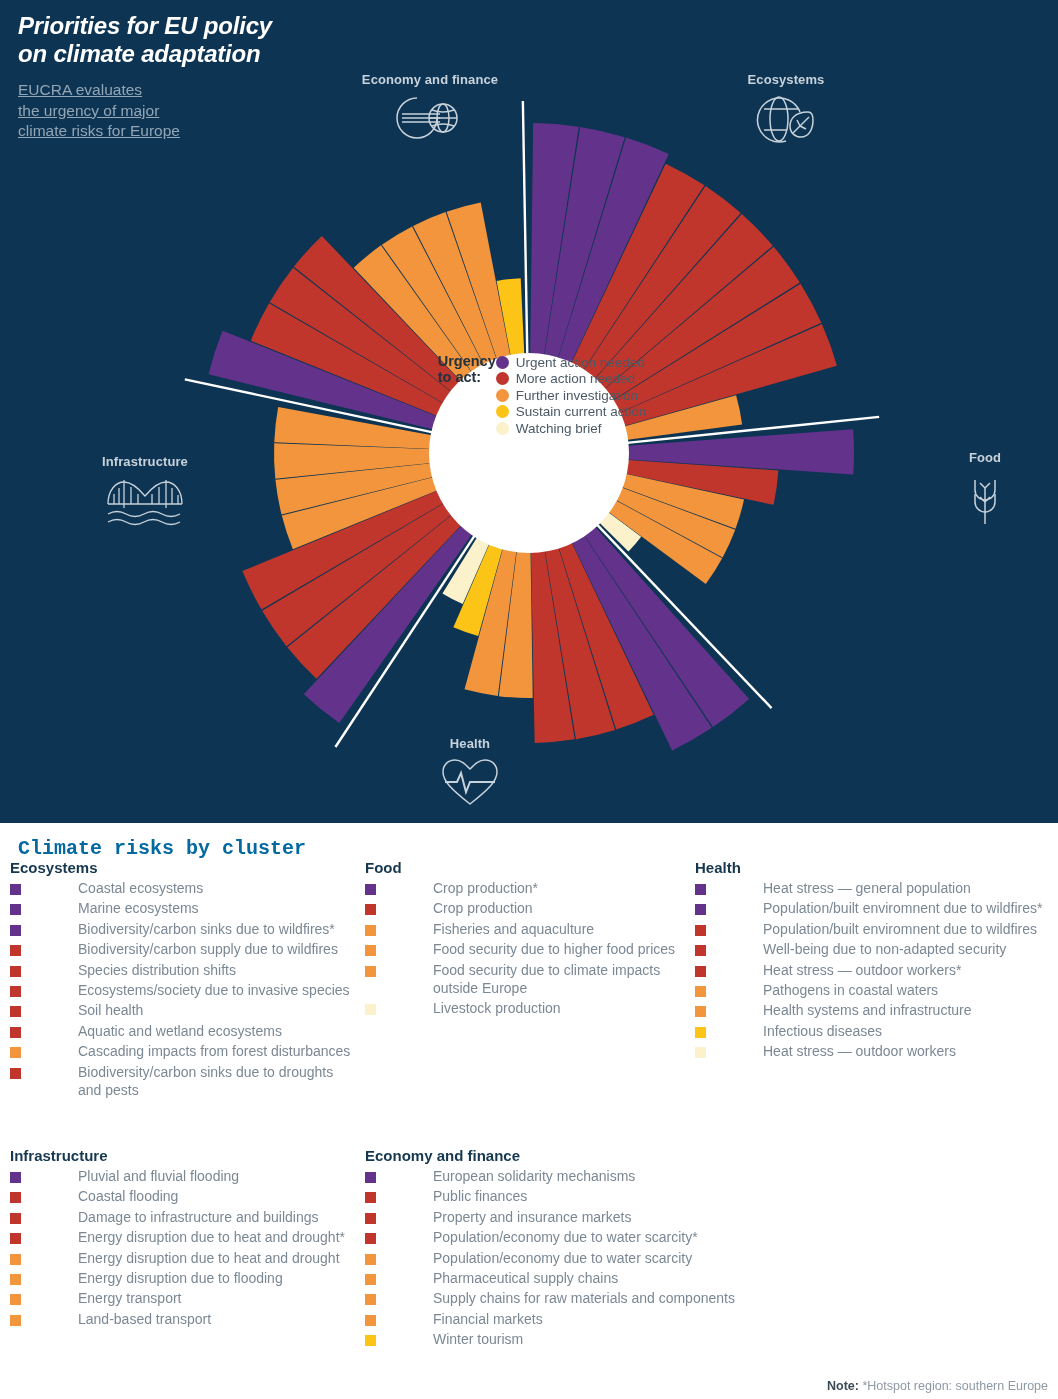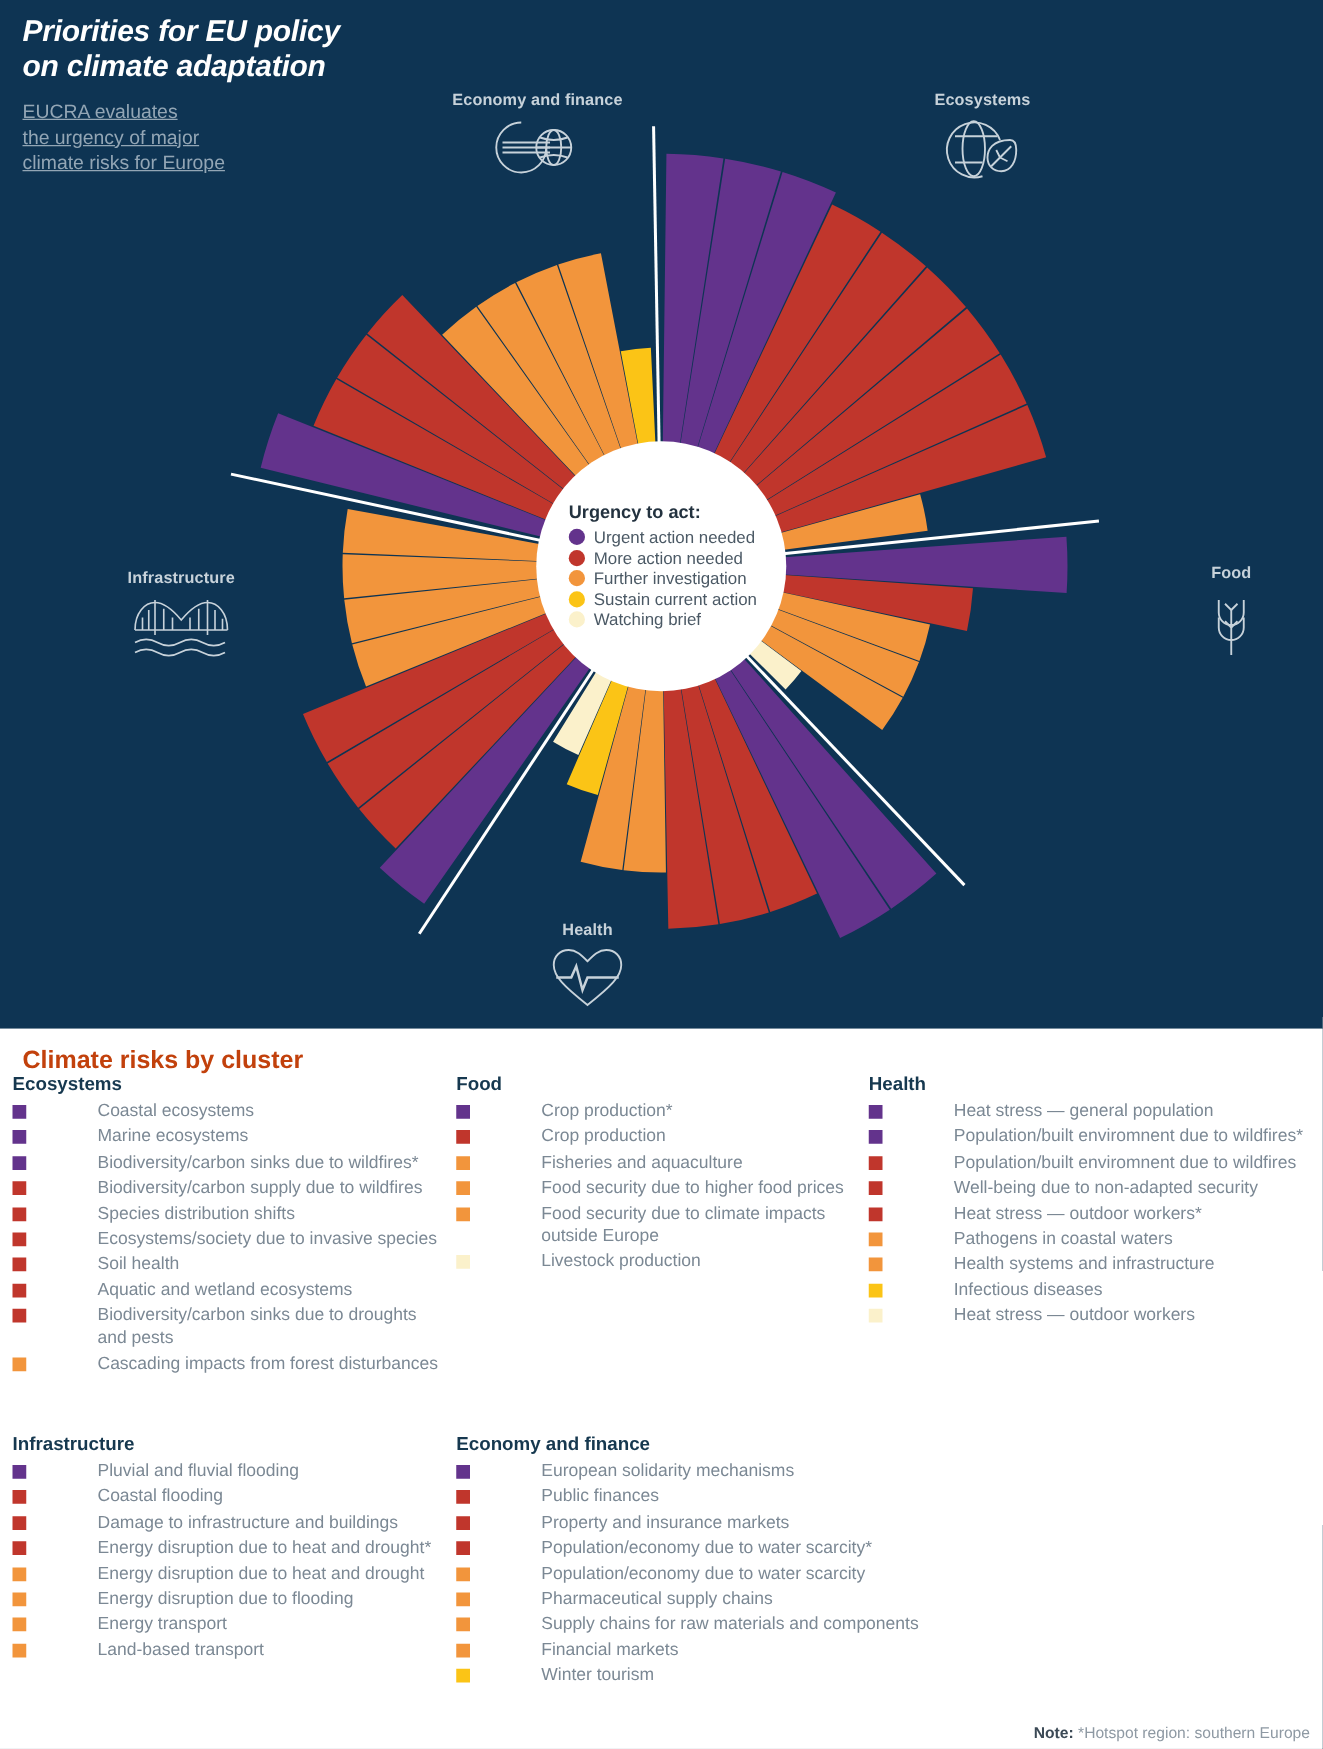--- a/index.html
+++ b/index.html
@@ -28,30 +28,30 @@
   }
   .cluster-label {
     position:absolute; text-align:center; color:#C7D2DA;
     font-size:13px; font-weight:bold; letter-spacing:0.1px;
   }
   .cluster-label .icon { display:block; margin:5px auto 0; }
   svg.rose { position:absolute; left:0; top:0; }
   #center-legend {
     position:absolute; width:200px; height:200px; border-radius:50%;
     background:#ffffff; left:429px; top:353px;
-    display:flex; flex-direction:column; justify-content:center;
+    display:flex; flex-direction:row; justify-content:center;
     padding-left:26px;
   }
   #legend-title { font-size:14.5px; font-weight:bold; color:#23323F; margin-bottom:3px; }
   .legend-row { display:flex; align-items:center; margin:1.5px 0; }
   .legend-dot { width:13px; height:13px; border-radius:50%; flex:0 0 auto; margin-right:7px; }
   .legend-text { font-size:13.5px; color:#4B5965; white-space:nowrap;text-align:right; }
 
   #lower-panel { position:relative; width:1058px; height:576px; background:#fff; padding:14px 8px 0 8px; }
-  #risks-title { font-size:20px; font-weight:bold; color:#c2410c; margin:0 0 6px 10px; }
+  #risks-title { font-size:20px; font-weight:bold; color:#0369a1; margin:0 0 6px 10px;font-family:Liberation Mono, monospace; }
   .cluster-col { position:absolute; }
   .cluster-head { font-size:15px; font-weight:bold; color:#16384F; margin-bottom:4px; }
   .risk-row { display:flex; align-items:flex-start; margin:2.5px 0; }
   .risk-swatch { width:11px; height:11px; flex:0 0 auto; margin-right:9px; margin-top:4px; }
   .risk-text { font-size:14px; color:#7B8894; line-height:1.28;margin-left:48px; }
   #note { position:absolute; right:10px; bottom:6px; font-size:12.5px; color:#8E99A3; }
   #note b { color:#3C4A56; }
 </style>
 </head>
 <body>
@@ -249,26 +249,26 @@
       </div>
       <div class="risk-row">
         <span class="risk-swatch" style="background: rgb(192, 54, 44);"></span>
         <span class="risk-text">Soil health</span>
       </div>
       <div class="risk-row">
         <span class="risk-swatch" style="background: rgb(192, 54, 44);"></span>
         <span class="risk-text">Aquatic and wetland ecosystems</span>
       </div>
       <div class="risk-row">
+        <span class="risk-swatch" style="background: rgb(242, 149, 60);"></span>
+        <span class="risk-text">Cascading impacts from forest disturbances</span>
+      </div>
+      <div class="risk-row">
         <span class="risk-swatch" style="background: rgb(192, 54, 44);"></span>
         <span class="risk-text">Biodiversity/carbon sinks due to droughts and pests</span>
-      </div>
-      <div class="risk-row">
-        <span class="risk-swatch" style="background: rgb(242, 149, 60);"></span>
-        <span class="risk-text">Cascading impacts from forest disturbances</span>
       </div>
     </div>
   <div class="cluster-col" id="col-food" style="left:365px; top:36px;  width:330px;">
       <div class="cluster-head">Food</div>
       <div class="risk-row">
         <span class="risk-swatch" style="background: rgb(99, 51, 140);"></span>
         <span class="risk-text">Crop production*</span>
       </div>
       <div class="risk-row">
         <span class="risk-swatch" style="background: rgb(192, 54, 44);"></span>

